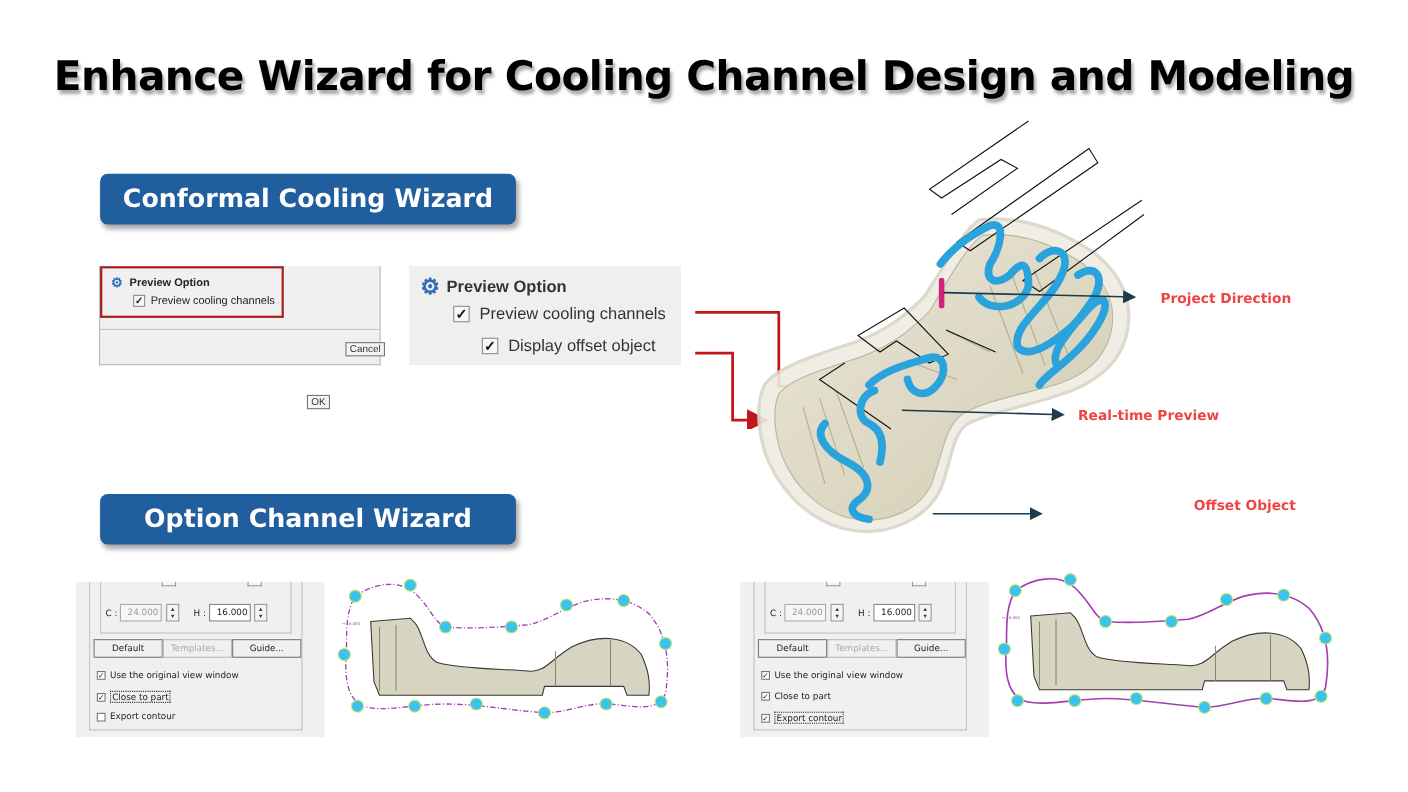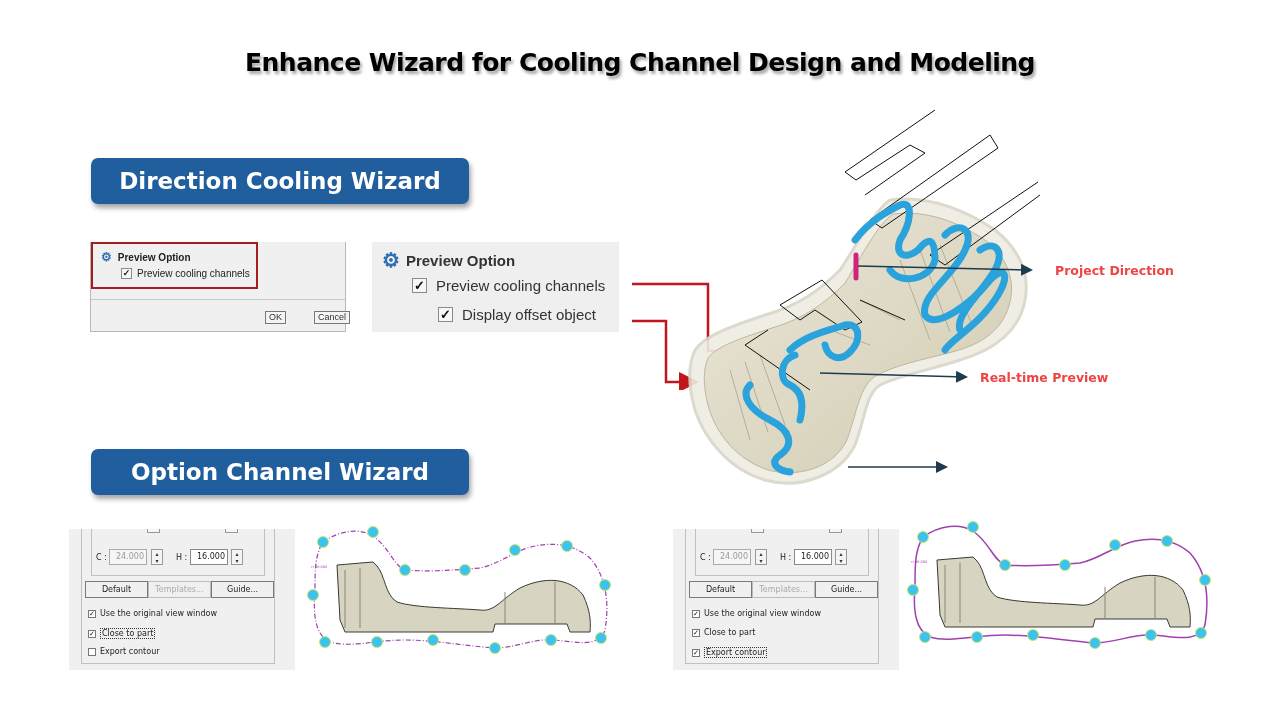--- a/index.html
+++ b/index.html
@@ -1,21 +1,21 @@
 <!DOCTYPE html>
 <html><head>
 <meta charset="utf-8">
 <style>
   * { box-sizing: border-box; margin: 0; padding: 0; }
   html, body { width: 1280px; height: 720px; background: #ffffff; overflow: hidden; }
   body { position: relative; font-family: "Liberation Sans", sans-serif; color: #000; }
 
   .title {
     position: absolute; left: 0; top: 48px; width: 1280px; text-align: center;
-    font-family: "DejaVu Sans", sans-serif; font-weight: bold; font-size: 25px; letter-spacing: -0.5px;
+    font-family: "DejaVu Sans", sans-serif; font-weight: bold; font-size: 37px; letter-spacing: -0.5px;
     color: #000; text-shadow: 2px 3px 3px rgba(0,0,0,0.35);
   }
 
   .section-pill {
     position: absolute; height: 46px; width: 378px; border-radius: 7px;
     background: #215e9e; color: #fff; font-family: "DejaVu Sans", sans-serif; font-weight: bold;
     font-size: 23px; display: flex; align-items: center; justify-content: center;
     box-shadow: 2px 4px 5px rgba(0,0,0,0.35);
   }
   #pill-conformal { left: 91px; top: 158px; }
@@ -83,35 +83,35 @@
   .callout { position: absolute; font-family: "DejaVu Sans", sans-serif; font-weight: bold; font-size: 12.5px; color: #ef4444; }
   #callout-project { left: 1055px; top: 263px; }
   #callout-realtime { left: 980px; top: 370px; }
   #callout-offset { right: 102px; top: 450px; text-align: right; line-height: 19px; }
 </style>
 </head>
 <body>
 
 <div class="title">Enhance Wizard for Cooling Channel Design and Modeling</div>
 
-<div class="section-pill" id="pill-conformal">Direction Cooling Wizard</div>
+<div class="section-pill" id="pill-conformal">Conformal Cooling Wizard</div>
 <div class="section-pill" id="pill-channel">Option Channel Wizard</div>
 
 <div class="dlg-small">
   <div class="hl"></div>
   <div class="hdr">
     <span class="gear" style="font-size:12px;">⚙</span>
     <span>Preview Option</span>
   </div>
   <div class="chk-row">
     <span class="chk">✓</span>
     <span>Preview cooling channels</span>
   </div>
   <div class="sep"></div>
-  <div class="btn" style="left:174px;">OK</div>
+  <div class="btn" style="left:188px;margin-top:48px;">OK</div>
   <div class="btn" style="left:223px;">Cancel</div>
 </div>
 
 <div class="dlg-large">
   <div class="hdr">
     <span class="gear" style="font-size:20px;">⚙</span>
     <span>Preview Option</span>
   </div>
   <div class="row" style="left:40px; top:35px;">
     <span class="chk">✓</span>
@@ -180,20 +180,21 @@
   <line x1="256" y1="155" x2="256" y2="178" stroke="#d0237a" stroke-width="5" stroke-linecap="round"></line>
 
   <line x1="258" y1="166" x2="430" y2="170" stroke="#1e3a4f" stroke-width="1.5" marker-end="url(#darkhead)"></line>
   <line x1="220" y1="273" x2="365" y2="277" stroke="#1e3a4f" stroke-width="1.5" marker-end="url(#darkhead)"></line>
   <line x1="248" y1="367" x2="345" y2="367" stroke="#1e3a4f" stroke-width="1.5" marker-end="url(#darkhead)"></line>
 </svg>
 
 <div class="callout" id="callout-project">Project Direction</div>
 <div class="callout" id="callout-realtime">Real-time Preview</div>
 <div class="callout" id="callout-offset">
+  <div>Offset Object</div>
 </div>
 
 <div class="wiz" id="wiz-left">
   <div class="outer"></div>
   <div class="group">
     <div class="ticks" style="left:55px;"></div>
     <div class="ticks" style="left:133px;"></div>
     <span class="field-lbl" style="left:4px;">C :</span>
     <div class="field disabled" style="left:17px;">24.000</div>
     <div class="spin" style="left:59px;">▴<br>▾</div>

